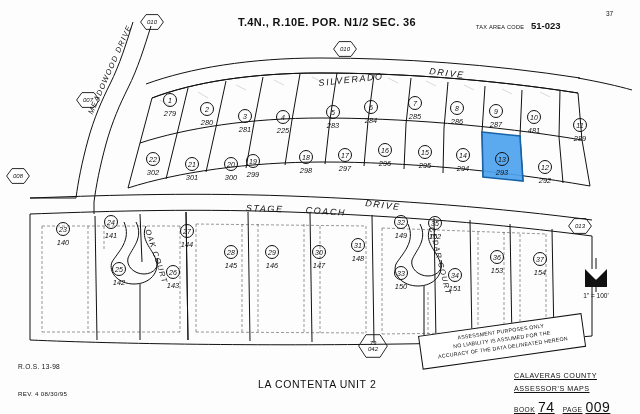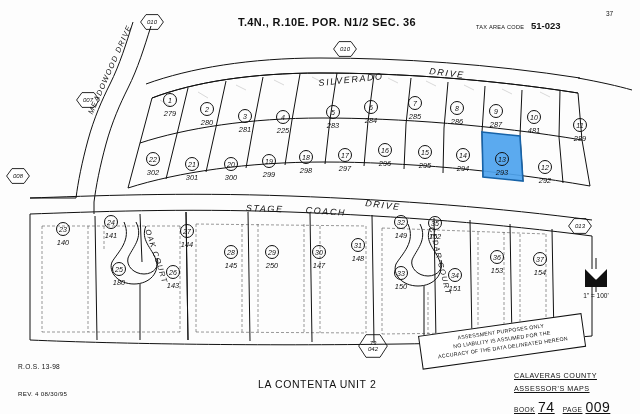--- a/index.html
+++ b/index.html
@@ -255,21 +255,21 @@
     <div class="lotno">302</div>
   </div>
   <div class="lotcell" style="left:185px;top:157px;">
     <div class="circ">21</div>
     <div class="lotno">301</div>
   </div>
   <div class="lotcell" style="left:224px;top:157px;">
     <div class="circ">20</div>
     <div class="lotno">300</div>
   </div>
-  <div class="lotcell" style="left:262px;top:154px;">
+  <div class="lotcell" style="left:246px;top:154px;">
     <div class="circ">19</div>
     <div class="lotno">299</div>
   </div>
   <div class="lotcell" style="left:299px;top:150px;">
     <div class="circ">18</div>
     <div class="lotno">298</div>
   </div>
   <div class="lotcell" style="left:338px;top:148px;">
     <div class="circ">17</div>
     <div class="lotno">297</div>
@@ -306,21 +306,21 @@
   <div class="lotcell" style="left:180px;top:224px;">
     <div class="circ">27</div>
     <div class="lotno">144</div>
   </div>
   <div class="lotcell" style="left:224px;top:245px;">
     <div class="circ">28</div>
     <div class="lotno">145</div>
   </div>
   <div class="lotcell" style="left:265px;top:245px;">
     <div class="circ">29</div>
-    <div class="lotno">250</div>
+    <div class="lotno">146</div>
   </div>
   <div class="lotcell" style="left:312px;top:245px;">
     <div class="circ">30</div>
     <div class="lotno">147</div>
   </div>
   <div class="lotcell" style="left:351px;top:238px;">
     <div class="circ">31</div>
     <div class="lotno">148</div>
   </div>
   <div class="lotcell" style="left:394px;top:215px;">
@@ -335,21 +335,21 @@
     <div class="circ">36</div>
     <div class="lotno">153</div>
   </div>
   <div class="lotcell" style="left:533px;top:252px;">
     <div class="circ">37</div>
     <div class="lotno">154</div>
   </div>
 
   <div class="lotcell" style="left:112px;top:262px;">
     <div class="circ">25</div>
-    <div class="lotno">180</div>
+    <div class="lotno">142</div>
   </div>
   <div class="lotcell" style="left:166px;top:265px;">
     <div class="circ">26</div>
     <div class="lotno">143</div>
   </div>
   <div class="lotcell" style="left:394px;top:266px;">
     <div class="circ">33</div>
     <div class="lotno">150</div>
   </div>
   <div class="lotcell" style="left:448px;top:268px;">

